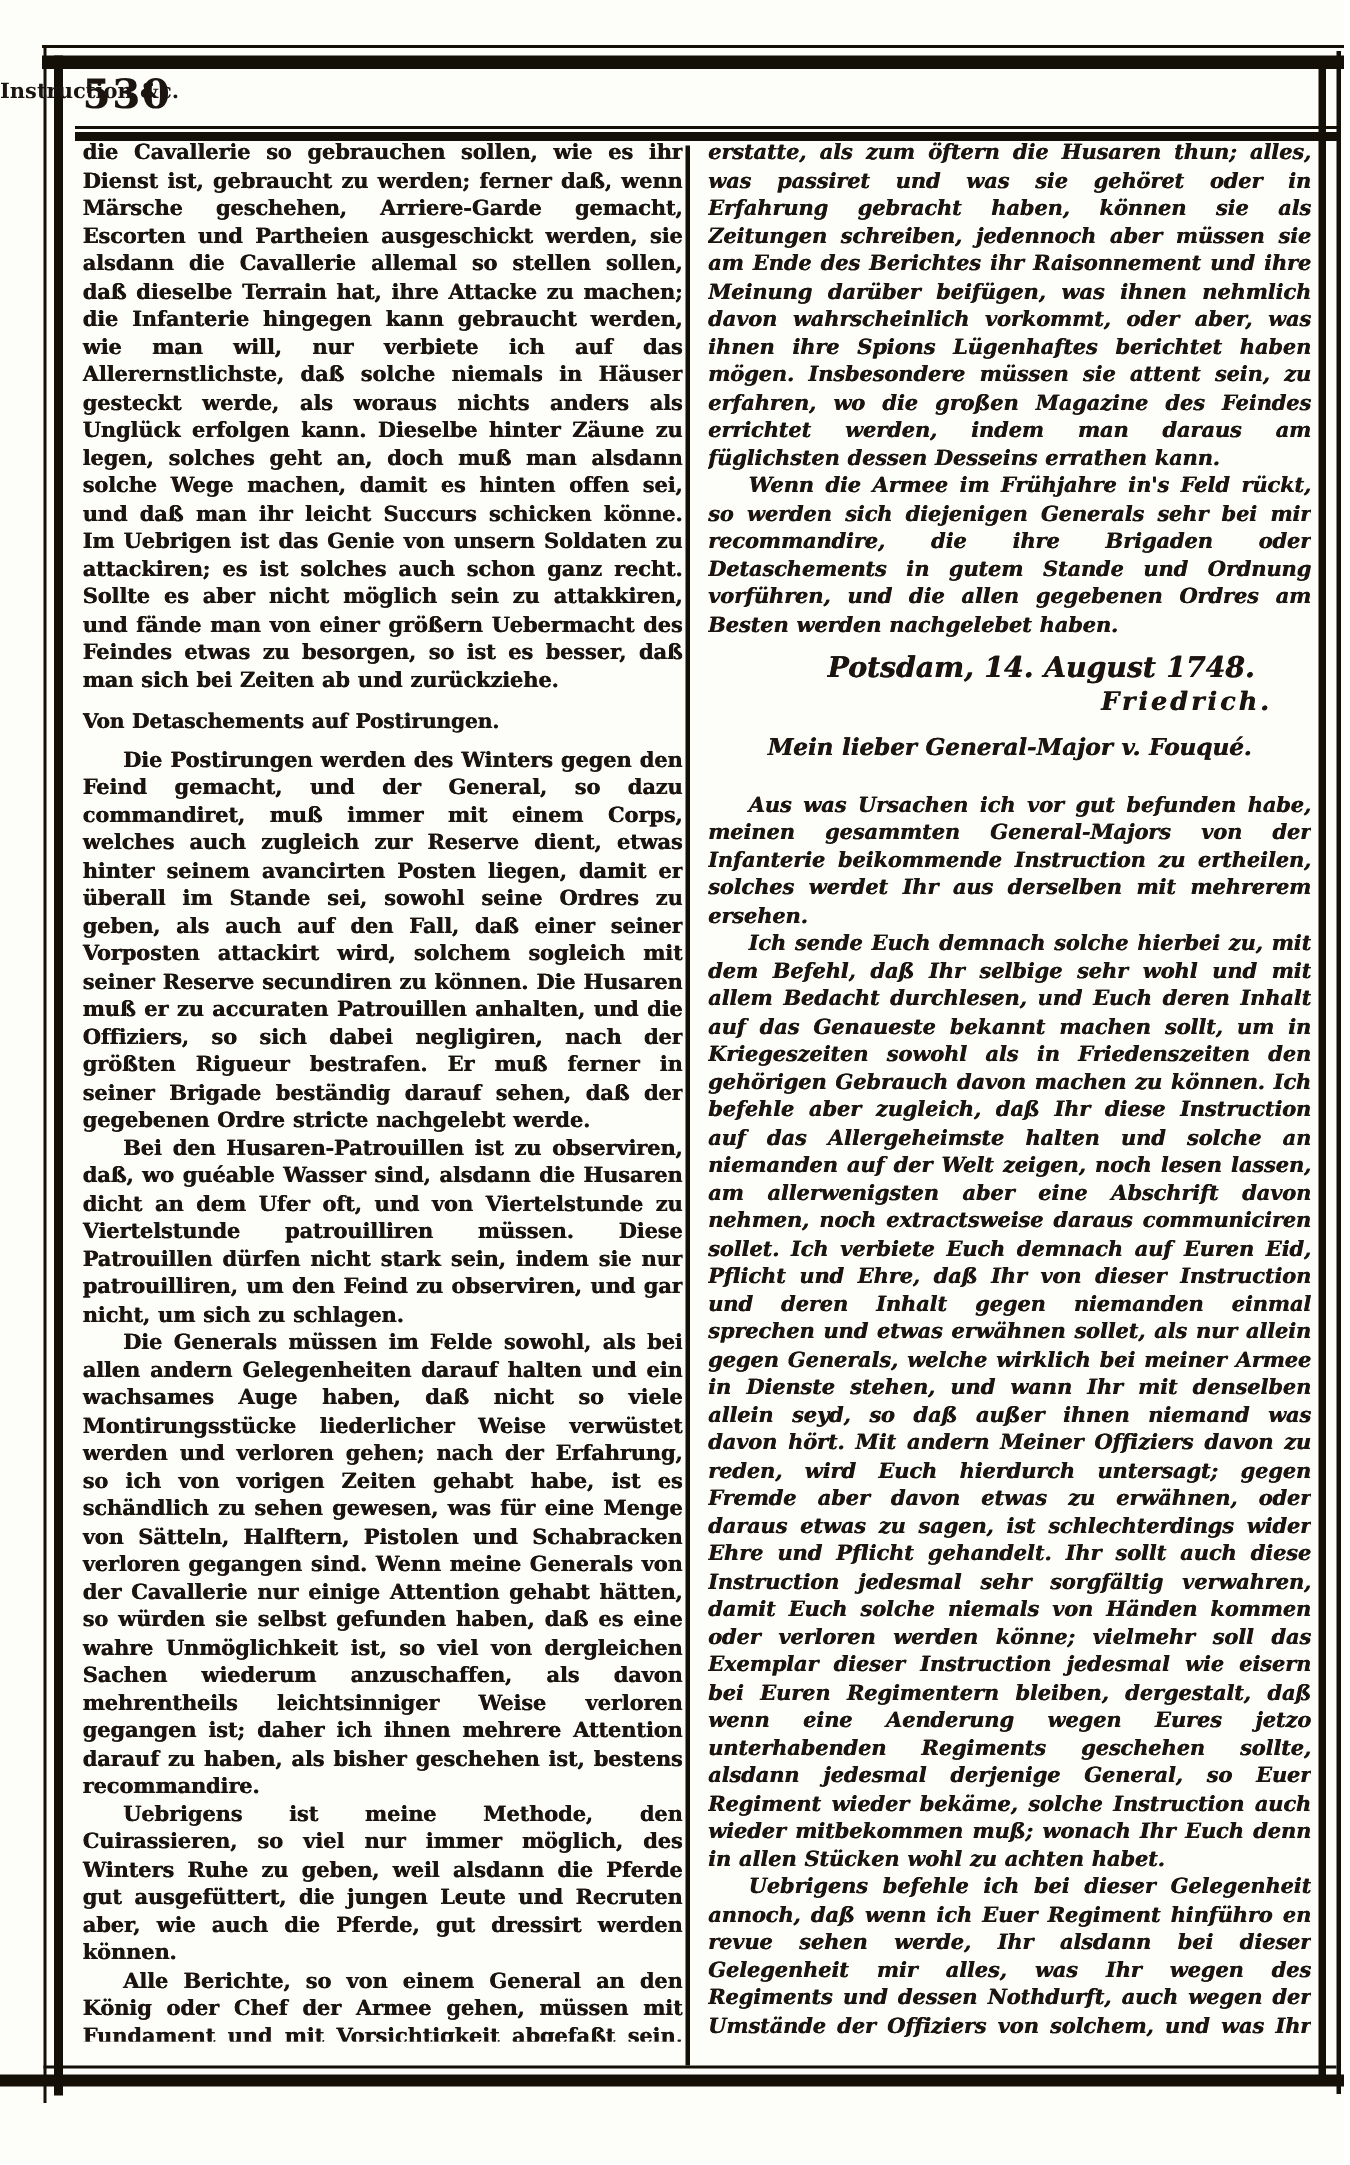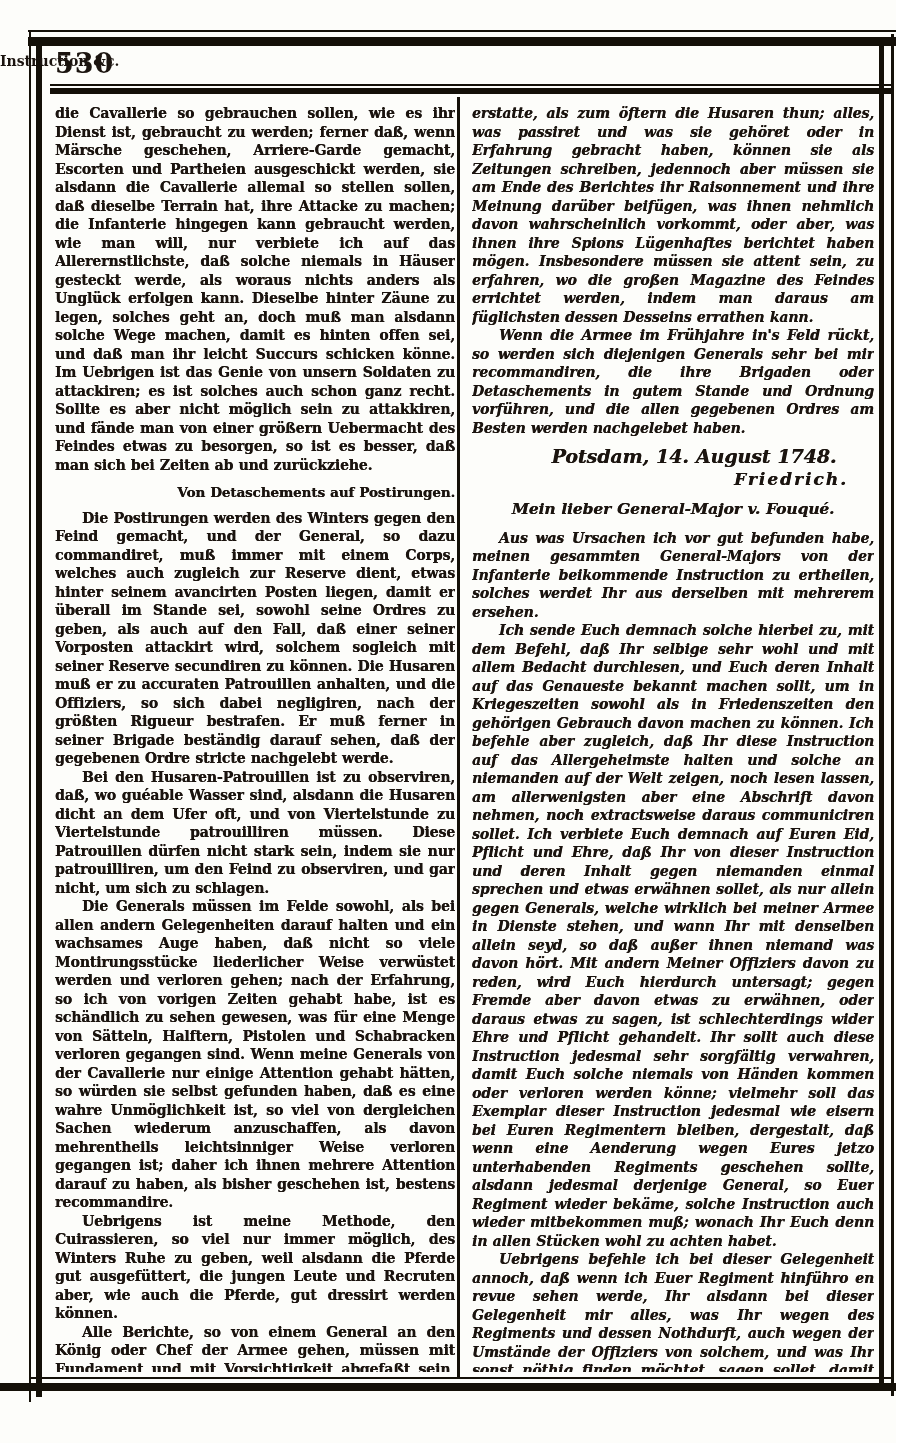--- a/index.html
+++ b/index.html
@@ -31,37 +31,37 @@
     position: absolute; left: 55px; top: 48px;
     font-size: 27px; font-weight: 700; letter-spacing: 1px;
   }
   .running-title {
     position: absolute; left: 0; top: 53px; width: 900px;
     font-size: 14px; font-weight: 700;
   }
 
   
   .col {
-    position: absolute; top: 104px; height: 1268px; overflow: hidden;
+    position: absolute; top: 93px; height: 1268px; overflow: hidden;
     font-size: 14px; line-height: 18.5px; font-weight: 700;
     text-align: justify; letter-spacing: -0.1px; word-spacing: 0.5px;
     text-shadow: 0.3px 0 0 currentColor;
   }
   .col-left  { left: 55px;  width: 400px; }
   .col-right { left: 472px; width: 402px; font-style: italic; }
 
   .para { margin: 0; text-indent: 27px; }
   .para.cont { text-indent: 0; }
 
   .sec-head {
-    margin: 9px 0 7px 0; text-align: right; text-indent: 0;
+    margin: 9px 0 7px 0; text-align: left; text-indent: 0;
     font-size: 13.5px; font-weight: 700;
   }
   .letter-head {
-    margin: 12px 0 10px 0; text-align: center; text-indent: 0;
+    margin: 12px 0 20px 0; text-align: center; text-indent: 0;
     font-size: 15.5px; font-weight: 700;
   }
   .dateline {
     margin: 10px 0 0 0; text-indent: 0; text-align: center;
     padding-left: 42px; font-size: 19px; font-weight: 700;
   }
   .signature {
     margin: 4px 0 6px 0; text-indent: 0; text-align: right;
     padding-right: 26px; font-size: 17px; font-weight: 700; letter-spacing: 2px;
   }
@@ -91,21 +91,21 @@
     <h3 class="sec-head">Von Detaschements auf Postirungen.</h3>
     <p class="para">Die Postirungen werden des Winters gegen den Feind gemacht, und der General, so dazu commandiret, muß immer mit einem Corps, welches auch zugleich zur Reserve dient, etwas hinter seinem avancirten Posten liegen, damit er überall im Stande sei, sowohl seine Ordres zu geben, als auch auf den Fall, daß einer seiner Vorposten attackirt wird, solchem sogleich mit seiner Reserve secundiren zu können. Die Husaren muß er zu accuraten Patrouillen anhalten, und die Offiziers, so sich dabei negligiren, nach der größten Rigueur bestrafen. Er muß ferner in seiner Brigade beständig darauf sehen, daß der gegebenen Ordre stricte nachgelebt werde.</p>
     <p class="para">Bei den Husaren-Patrouillen ist zu observiren, daß, wo guéable Wasser sind, alsdann die Husaren dicht an dem Ufer oft, und von Viertelstunde zu Viertelstunde patrouilliren müssen. Diese Patrouillen dürfen nicht stark sein, indem sie nur patrouilliren, um den Feind zu observiren, und gar nicht, um sich zu schlagen.</p>
     <p class="para">Die Generals müssen im Felde sowohl, als bei allen andern Gelegenheiten darauf halten und ein wachsames Auge haben, daß nicht so viele Montirungsstücke liederlicher Weise verwüstet werden und verloren gehen; nach der Erfahrung, so ich von vorigen Zeiten gehabt habe, ist es schändlich zu sehen gewesen, was für eine Menge von Sätteln, Halftern, Pistolen und Schabracken verloren gegangen sind. Wenn meine Generals von der Cavallerie nur einige Attention gehabt hätten, so würden sie selbst gefunden haben, daß es eine wahre Unmöglichkeit ist, so viel von dergleichen Sachen wiederum anzuschaffen, als davon mehrentheils leichtsinniger Weise verloren gegangen ist; daher ich ihnen mehrere Attention darauf zu haben, als bisher geschehen ist, bestens recommandire.</p>
     <p class="para">Uebrigens ist meine Methode, den Cuirassieren, so viel nur immer möglich, des Winters Ruhe zu geben, weil alsdann die Pferde gut ausgefüttert, die jungen Leute und Recruten aber, wie auch die Pferde, gut dressirt werden können.</p>
     <p class="para">Alle Berichte, so von einem General an den König oder Chef der Armee gehen, müssen mit Fundament und mit Vorsichtigkeit abgefaßt sein, damit ein General nicht solche unzuverlässige Rapports</p>
   </div>
 
   <div class="col col-right">
     <p class="para cont">erstatte, als zum öftern die Husaren thun; alles, was passiret und was sie gehöret oder in Erfahrung gebracht haben, können sie als Zeitungen schreiben, jedennoch aber müssen sie am Ende des Berichtes ihr Raisonnement und ihre Meinung darüber beifügen, was ihnen nehmlich davon wahrscheinlich vorkommt, oder aber, was ihnen ihre Spions Lügenhaftes berichtet haben mögen. Insbesondere müssen sie attent sein, zu erfahren, wo die großen Magazine des Feindes errichtet werden, indem man daraus am füglichsten dessen Desseins errathen kann.</p>
-    <p class="para">Wenn die Armee im Frühjahre in's Feld rückt, so werden sich diejenigen Generals sehr bei mir recommandiren, die ihre Brigaden oder Detaschements in gutem Stande und Ordnung vorführen, und die allen gegebenen Ordres am Besten werden nachgelebet haben.</p>
+    <p class="para">Wenn die Armee im Frühjahre in's Feld rückt, so werden sich diejenigen Generals sehr bei mir recommandire, die ihre Brigaden oder Detaschements in gutem Stande und Ordnung vorführen, und die allen gegebenen Ordres am Besten werden nachgelebet haben.</p>
     <p class="dateline">Potsdam, 14. August 1748.</p>
     <p class="signature">Friedrich.</p>
     <h3 class="letter-head">Mein lieber General-Major v. Fouqué.</h3>
     <p class="para">Aus was Ursachen ich vor gut befunden habe, meinen gesammten General-Majors von der Infanterie beikommende Instruction zu ertheilen, solches werdet Ihr aus derselben mit mehrerem ersehen.</p>
     <p class="para">Ich sende Euch demnach solche hierbei zu, mit dem Befehl, daß Ihr selbige sehr wohl und mit allem Bedacht durchlesen, und Euch deren Inhalt auf das Genaueste bekannt machen sollt, um in Kriegeszeiten sowohl als in Friedenszeiten den gehörigen Gebrauch davon machen zu können. Ich befehle aber zugleich, daß Ihr diese Instruction auf das Allergeheimste halten und solche an niemanden auf der Welt zeigen, noch lesen lassen, am allerwenigsten aber eine Abschrift davon nehmen, noch extractsweise daraus communiciren sollet. Ich verbiete Euch demnach auf Euren Eid, Pflicht und Ehre, daß Ihr von dieser Instruction und deren Inhalt gegen niemanden einmal sprechen und etwas erwähnen sollet, als nur allein gegen Generals, welche wirklich bei meiner Armee in Dienste stehen, und wann Ihr mit denselben allein seyd, so daß außer ihnen niemand was davon hört. Mit andern Meiner Offiziers davon zu reden, wird Euch hierdurch untersagt; gegen Fremde aber davon etwas zu erwähnen, oder daraus etwas zu sagen, ist schlechterdings wider Ehre und Pflicht gehandelt. Ihr sollt auch diese Instruction jedesmal sehr sorgfältig verwahren, damit Euch solche niemals von Händen kommen oder verloren werden könne; vielmehr soll das Exemplar dieser Instruction jedesmal wie eisern bei Euren Regimentern bleiben, dergestalt, daß wenn eine Aenderung wegen Eures jetzo unterhabenden Regiments geschehen sollte, alsdann jedesmal derjenige General, so Euer Regiment wieder bekäme, solche Instruction auch wieder mitbekommen muß; wonach Ihr Euch denn in allen Stücken wohl zu achten habet.</p>
     <p class="para">Uebrigens befehle ich bei dieser Gelegenheit annoch, daß wenn ich Euer Regiment hinführo en revue sehen werde, Ihr alsdann bei dieser Gelegenheit mir alles, was Ihr wegen des Regiments und dessen Nothdurft, auch wegen der Umstände der Offiziers von solchem, und was Ihr sonst nöthig finden möchtet, sagen sollet, damit ich Euch</p>
   </div>
 
 </div>
 

